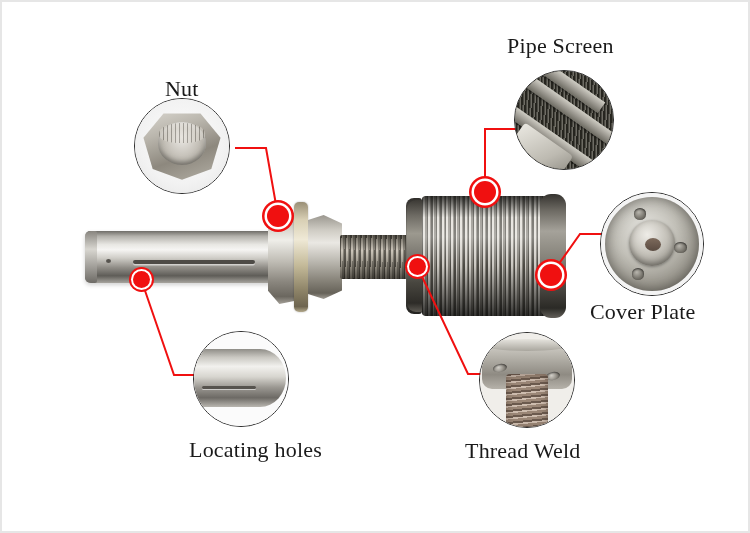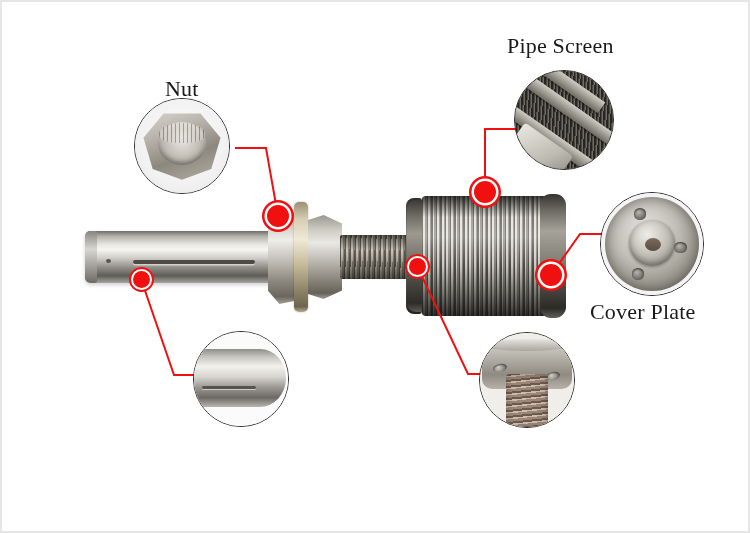--- a/index.html
+++ b/index.html
@@ -416,14 +416,16 @@
 
   <div class="marker" style="left:276px; top:214px;"></div>
   <div class="marker" style="left:483px; top:190px;"></div>
   <div class="marker" style="left:549px; top:273px;"></div>
   <div class="marker sm" style="left:139px; top:277px;"></div>
   <div class="marker sm" style="left:415px; top:264px;"></div>
 
   <div class="label" style="left:163px; top:76px;">Nut</div>
   <div class="label" style="left:505px; top:33px;">Pipe Screen</div>
   <div class="label" style="left:588px; top:299px;">Cover Plate</div>
+  <div class="label" style="left:187px; top:437px;">Locating holes</div>
+  <div class="label" style="left:463px; top:438px;">Thread Weld</div>
 
 </div>
 
 </body></html>

